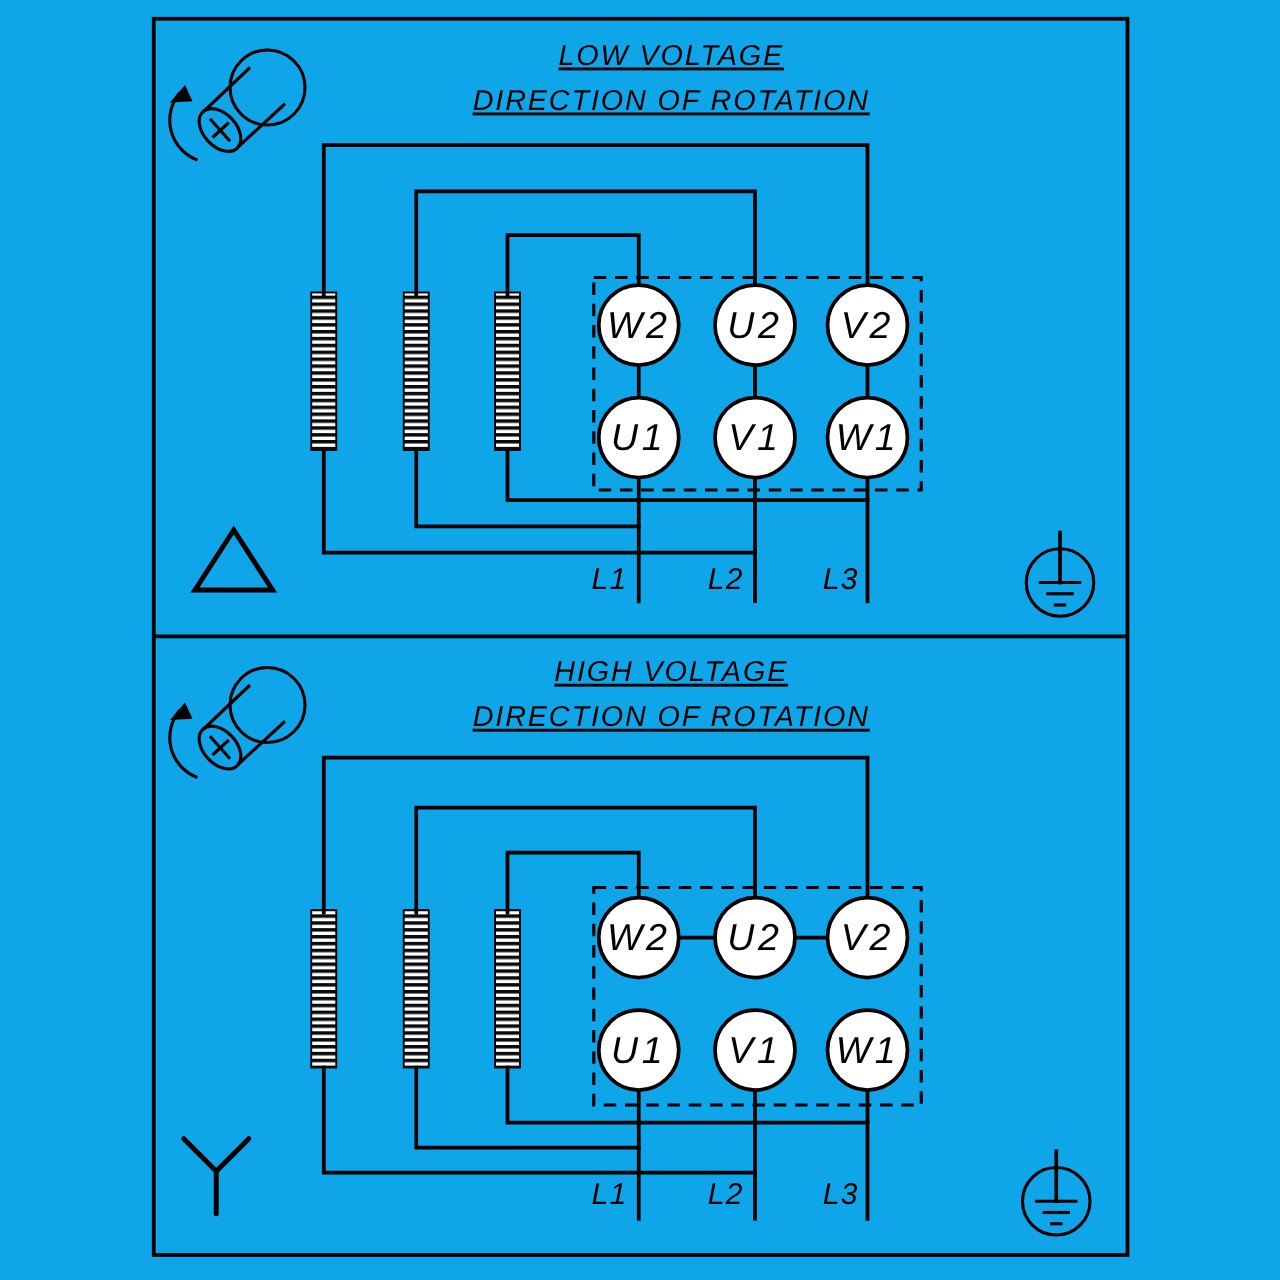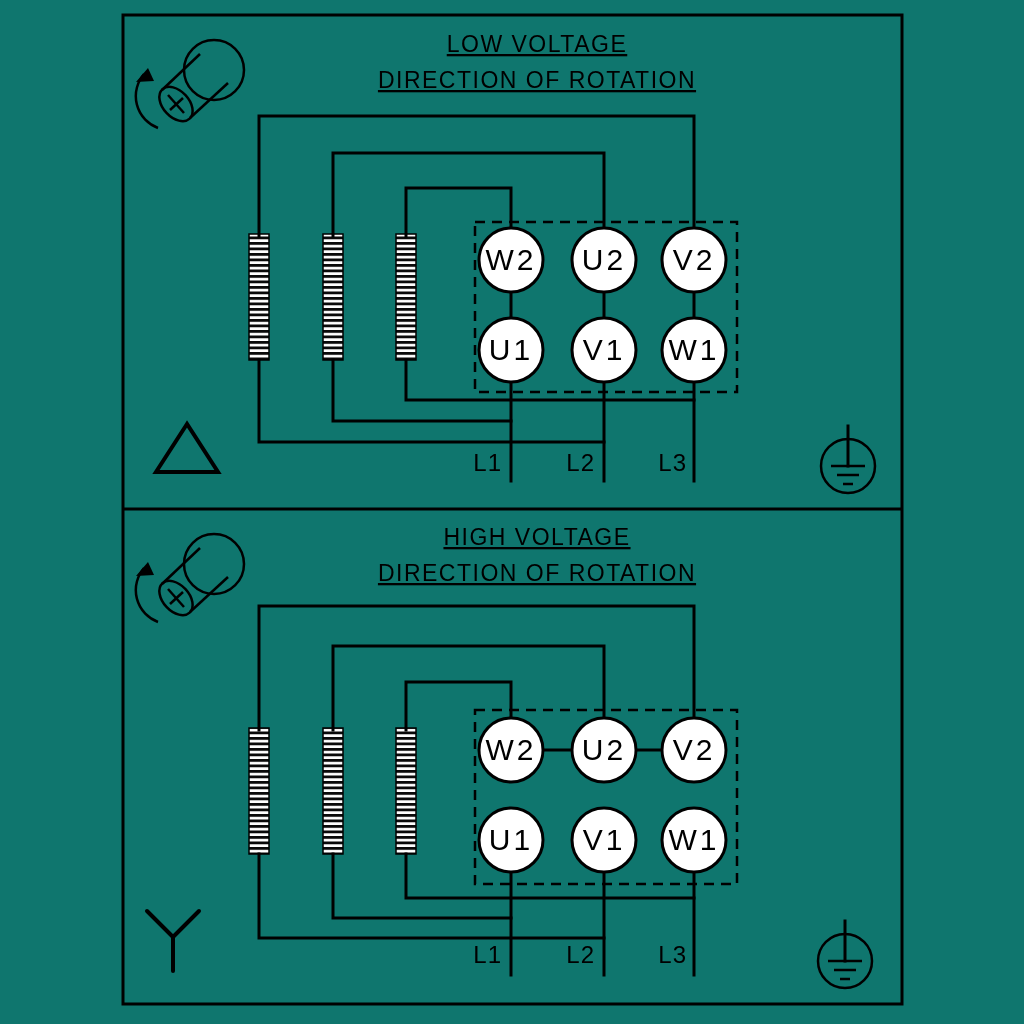--- a/index.html
+++ b/index.html
@@ -1,16 +1,16 @@
 <!DOCTYPE html>
 <html><head>
 <meta charset="utf-8">
 <style>
   html, body { margin: 0; padding: 0; background: #ffffff; }
-  .stage { width: 1024px; height: 1024px; position: relative; background: #0f766e; }
+  .stage { width: 1024px; height: 1024px; position: relative; background: #0ea5e9; font-style: italic; }
   svg text { font-family: "Liberation Sans", sans-serif; fill: #000; }
   .title  { font-size: 23px; letter-spacing: 1.5px; text-anchor: middle; text-decoration: underline; }
   .tlabel { font-size: 30px; letter-spacing: 3px; text-anchor: middle; }
   .llabel { font-size: 24px; letter-spacing: 1px; text-anchor: end; }
   .wire   { stroke: #000; stroke-width: 3; fill: none; stroke-linecap: square; }
   .thin   { stroke: #000; stroke-width: 2.5; fill: none; }
   .term   { stroke: #000; stroke-width: 3; fill: #fff; }
   .dashedbox { stroke: #000; stroke-width: 2.5; fill: none; stroke-dasharray: 10 7; }
   .coil   { stroke: #000; stroke-width: 1.5; }
   .sym    { stroke: #000; stroke-width: 4; fill: none; stroke-linecap: round; }

